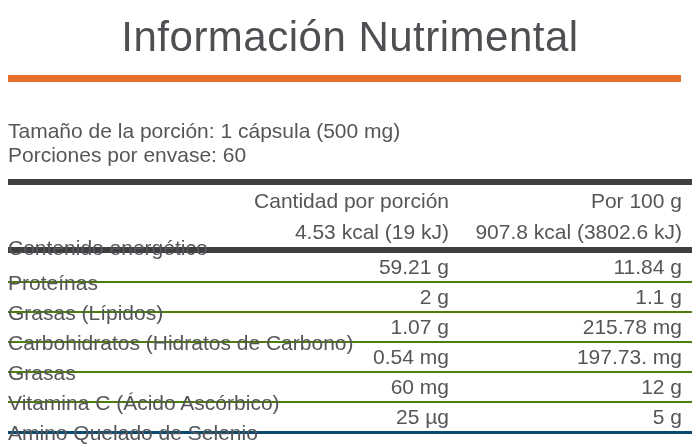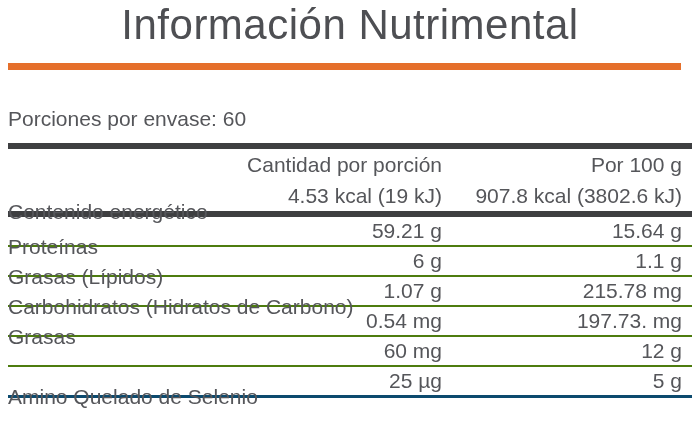--- a/index.html
+++ b/index.html
@@ -8,21 +8,21 @@
     width: 700px;
     height: 447px;
     background: #ffffff;
     color: #55565A;
     font-family: "Liberation Sans", sans-serif;
     overflow: hidden;
     box-sizing: border-box;
   }
   .title {
     margin: 0;
-    padding-top: 0;
+    padding-top: 12px;
     text-align: center;
     font-size: 42px;
     font-weight: 400;
     line-height: 1.2;
     color: #4E4F53;
     letter-spacing: 0.5px;
   }
   .accent-bar {
     height: 7px;
     background: #E56F2B;
@@ -49,33 +49,34 @@
   .trow {
     position: relative;
     margin: 0 8px;
     height: 28px;
     line-height: 28px;
     font-size: 21px;
     border-bottom: 2px solid #4d7c0f;
   }
   .trow.last { border-bottom: 3px solid #0c4a6e; }
   .cell-label { position: absolute; left: 0; top: 16px; white-space: nowrap; }
-  .cell-mid   { position: absolute; right: 250px; top: 0; white-space: nowrap; }
+  .cell-mid   { position: absolute; right: 243px; top: 0; white-space: nowrap; }
   .cell-right { position: absolute; right: 10px; top: 0; white-space: nowrap; }
 </style>
 </head>
 <body>
 
 <div class="sheet">
 
   <h1 class="title">Información Nutrimental</h1>
 
   <div class="accent-bar"></div>
 
   <div class="serving-block">
+    <div>Tamaño de la porción: 1 cápsula (500 mg)</div>
     <div>Porciones por envase: 60</div>
   </div>
 
   <div class="thick-bar"></div>
 
   <div class="table-header">
     <div class="hline">
       <span class="cell-mid">Cantidad por porción</span>
       <span class="cell-right">Por 100 g</span>
     </div>
@@ -84,42 +85,43 @@
       <span class="cell-mid">4.53 kcal (19 kJ)</span>
       <span class="cell-right">907.8 kcal (3802.6 kJ)</span>
     </div>
   </div>
 
   <div class="thick-bar no-top"></div>
 
   <div class="trow">
     <span class="cell-label">Proteínas</span>
     <span class="cell-mid">59.21 g</span>
-    <span class="cell-right">15.64 g</span>
+    <span class="cell-right">11.84 g</span>
   </div>
 
   <div class="trow">
     <span class="cell-label">Grasas (Lípidos)</span>
-    <span class="cell-mid">6 g</span>
+    <span class="cell-mid">2 g</span>
     <span class="cell-right">1.1 g</span>
   </div>
 
   <div class="trow">
     <span class="cell-label">Carbohidratos (Hidratos de Carbono)</span>
     <span class="cell-mid">1.07 g</span>
     <span class="cell-right">215.78 mg</span>
   </div>
 
   <div class="trow">
     <span class="cell-label">Grasas</span>
     <span class="cell-mid">0.54 mg</span>
     <span class="cell-right">197.73. mg</span>
   </div>
 
   <div class="trow">
+    <span class="cell-label">Vitamina C (Ácido Ascórbico)</span>
     <span class="cell-mid">60 mg</span>
     <span class="cell-right">12 g</span>
   </div>
 
   <div class="trow last">
     <span class="cell-label">Amino Quelado de Selenio</span>
     <span class="cell-mid">25 µg</span>
     <span class="cell-right">5 g</span>
   </div>
 

